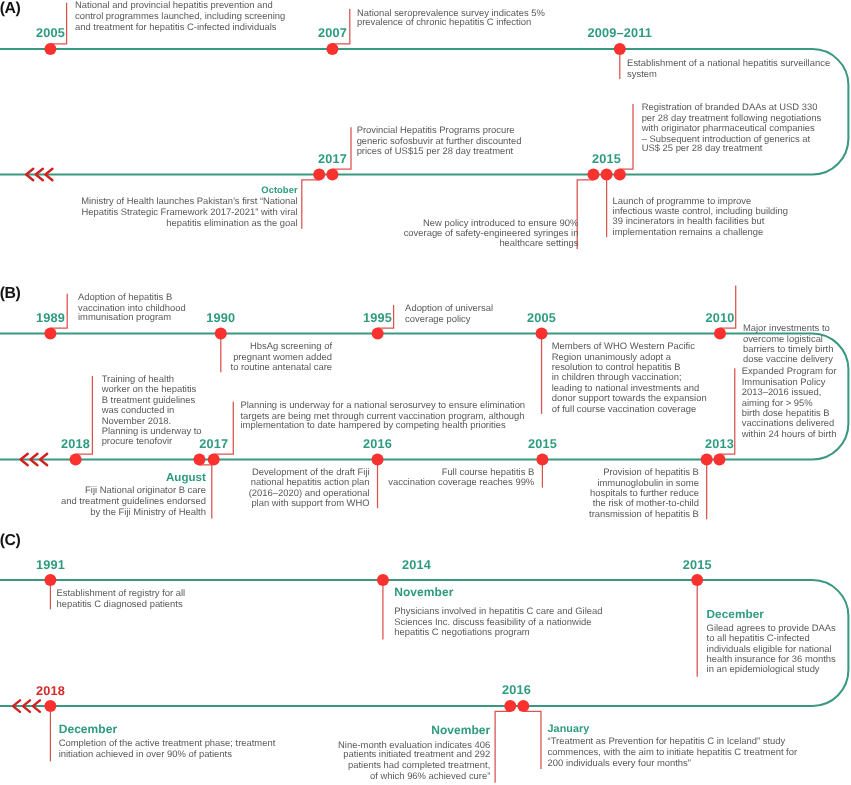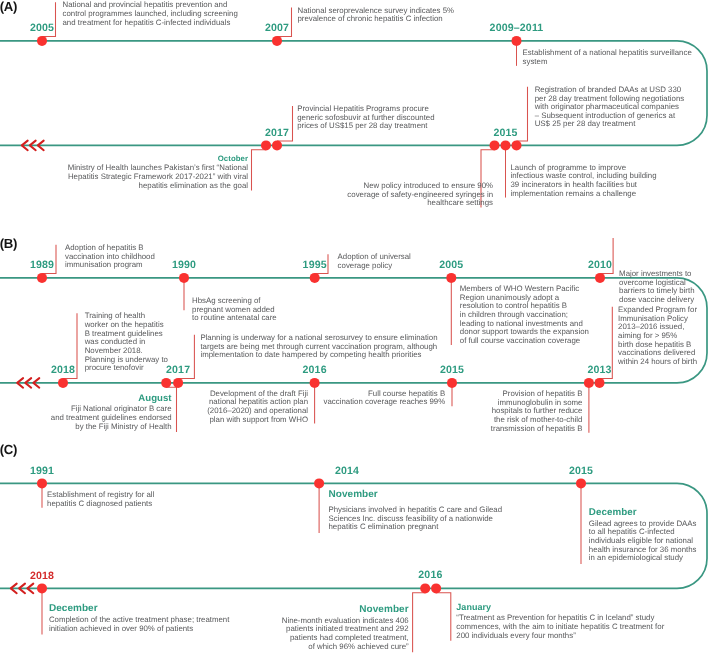--- a/index.html
+++ b/index.html
@@ -114,21 +114,21 @@
       <span class="ln">Ministry of Health launches Pakistan’s first “National</span>
       <span class="ln">Hepatitis Strategic Framework 2017-2021” with viral</span>
       <span class="ln">hepatitis elimination as the goal</span>
     </div>
     <div class="ev-year" style="left:237px; top:128px; width:80px; text-align:center;">2017</div>
     <div class="ev-text" style="left:297.2px; top:105.15px;">
       <span class="ln">Provincial Hepatitis Programs procure</span>
       <span class="ln">generic sofosbuvir at further discounted</span>
       <span class="ln">prices of US$15 per 28 day treatment</span>
     </div>
-    <div class="ev-text right" style="right:216px; top:182.05px;">
+    <div class="ev-text right" style="right:227px; top:182.05px;">
       <span class="ln">New policy introduced to ensure 90%</span>
       <span class="ln">coverage of safety-engineered syringes in</span>
       <span class="ln">healthcare settings</span>
     </div>
     <div class="ev-year" style="left:465.5px; top:128px; width:80px; text-align:center;">2015</div>
     <div class="ev-text" style="left:510.5px; top:163.55px;">
       <span class="ln">Launch of programme to improve</span>
       <span class="ln">infectious waste control, including building</span>
       <span class="ln">39 incinerators in health facilities but</span>
       <span class="ln">implementation remains a challenge</span>
@@ -141,21 +141,21 @@
       <span class="ln">US$ 25 per 28 day treatment</span>
     </div>
     <div class="panel-label" style="left:-0.3px; top:236.6px;">(B)</div>
     <div class="ev-year" style="left:2px; top:260px; width:80px; text-align:center;">1989</div>
     <div class="ev-text" style="left:65px; top:243.95000000000002px;">
       <span class="ln">Adoption of hepatitis B</span>
       <span class="ln">vaccination into childhood</span>
       <span class="ln">immunisation program</span>
     </div>
     <div class="ev-year" style="left:144px; top:260px; width:80px; text-align:center;">1990</div>
-    <div class="ev-text" style="left:192.1px; top:297px;">
+    <div class="ev-text" style="left:192.1px; top:285px;text-align:right;">
       <span class="ln">HbsAg screening of</span>
       <span class="ln">pregnant women added</span>
       <span class="ln">to routine antenatal care</span>
     </div>
     <div class="ev-year" style="left:274.7px; top:260px; width:80px; text-align:center;">1995</div>
     <div class="ev-text" style="left:337.6px; top:253.35px;">
       <span class="ln">Adoption of universal</span>
       <span class="ln">coverage policy</span>
     </div>
     <div class="ev-year" style="left:411.3px; top:260px; width:80px; text-align:center;">2005</div>
@@ -230,21 +230,21 @@
     <div class="ev-year" style="left:2px; top:465.5px; width:80px; text-align:center;">1991</div>
     <div class="ev-text" style="left:47.1px; top:491.04999999999995px;">
       <span class="ln">Establishment of registry for all</span>
       <span class="ln">hepatitis C diagnosed patients</span>
     </div>
     <div class="ev-year" style="left:279.1px; top:465.5px; width:80px; text-align:right;">2014</div>
     <div class="ev-text" style="left:328.5px; top:490.29999999999995px;">
       <div class="ev-month" style="height:15.75px;font-size:10px;">November</div>
       <span class="ln">Physicians involved in hepatitis C care and Gilead</span>
       <span class="ln">Sciences Inc. discuss feasibility of a nationwide</span>
-      <span class="ln">hepatitis C elimination pregnant</span>
+      <span class="ln">hepatitis C negotiations program</span>
     </div>
     <div class="ev-year" style="left:541px; top:465.5px; width:80px; text-align:center;">2015</div>
     <div class="ev-text" style="left:588.8px; top:507.832px;">
       <div class="ev-month" style="height:11.982000000000046px;font-size:9.8px;">December</div>
       <span class="ln">Gilead agrees to provide DAAs</span>
       <span class="ln">to all hepatitis C-infected</span>
       <span class="ln">individuals eligible for national</span>
       <span class="ln">health insurance for 36 months</span>
       <span class="ln">in an epidemiological study</span>
     </div>

